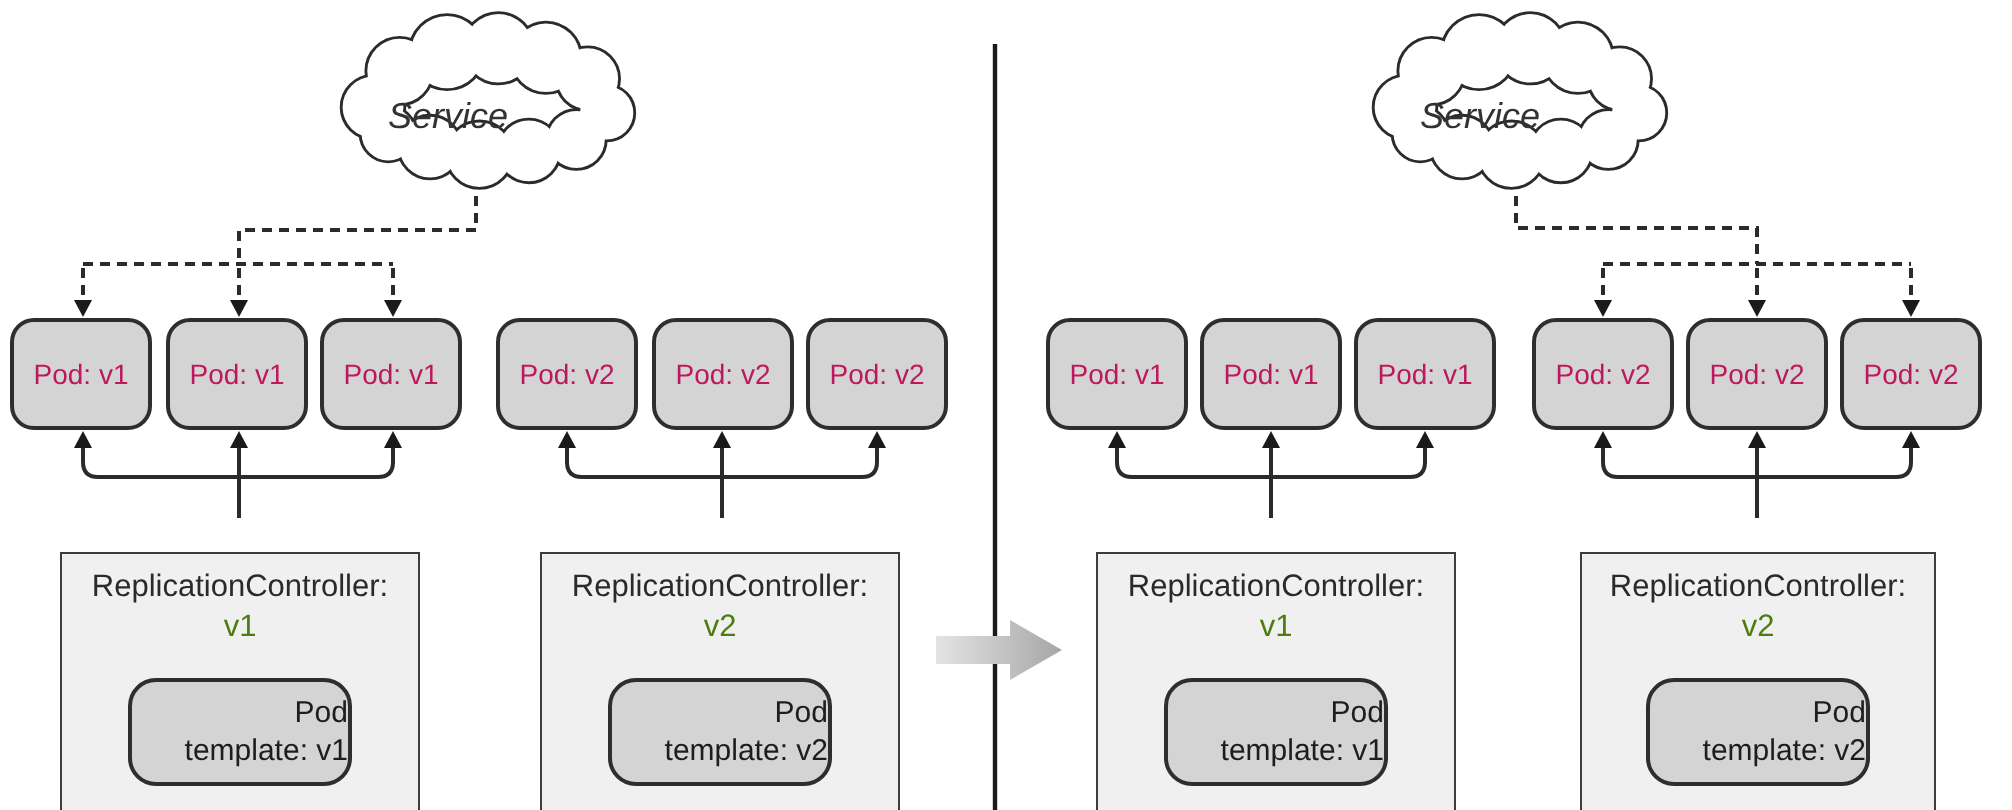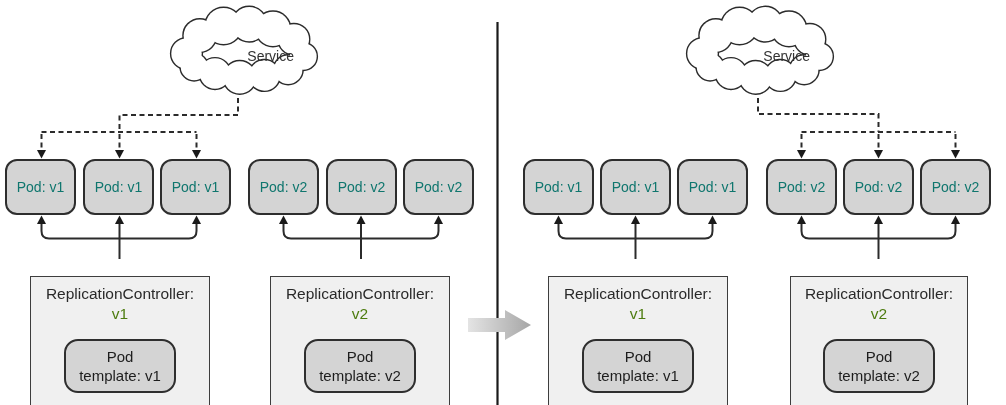--- a/index.html
+++ b/index.html
@@ -12,50 +12,50 @@
   }
   #lines{position:absolute;left:0;top:0;width:1006px;height:405px;}
   .pod{
     position:absolute;
     top:159px;width:71px;height:56px;
     box-sizing:border-box;
     background:#d4d4d4;
     border:2px solid #2e2e2e;
     border-radius:12px;
     display:flex;align-items:center;justify-content:center;
-    font-size:14px;color:#0f766e;
+    font-size:14px;color:#be185d;
     white-space:nowrap;
   }
   .rc{
     position:absolute;
     top:276px;width:180px;height:134px;
     box-sizing:border-box;
     background:#f0f0f0;
     border:1.5px solid #3d3d3d;
     display:flex;flex-direction:column;align-items:center;
     padding-top:7px;
   }
   .rc-title{font-size:15.5px;color:#2a2a2a;line-height:20px;}
   .rc-version{font-size:15.5px;color:#4d7c0f;line-height:20px;}
   .tpl{
     margin-top:15px;
     width:112px;height:54px;
     box-sizing:border-box;
     background:#d4d4d4;
     border:2px solid #2e2e2e;
     border-radius:14px;
-    display:flex;flex-direction:column;align-items:center;justify-content:center;
+    display:flex;flex-direction:column;align-items:flex-end;justify-content:center;
     font-size:15px;color:#1d1d1d;line-height:19px;
     white-space:nowrap;
   }
   .service-label{
     position:absolute;
     width:100px;top:48px;
-    text-align:right;
-    font-size:14px;color:#333333;
+    text-align:left;
+    font-size:18px;color:#333333;font-style:italic;
   }
 </style>
 </head>
 <body>
 
 <div id="stage">
 
   <svg id="lines" viewBox="0 0 1006 405" xmlns="http://www.w3.org/2000/svg">
     <defs>
       <linearGradient id="arrowGrad" x1="0" y1="0" x2="1" y2="0">

